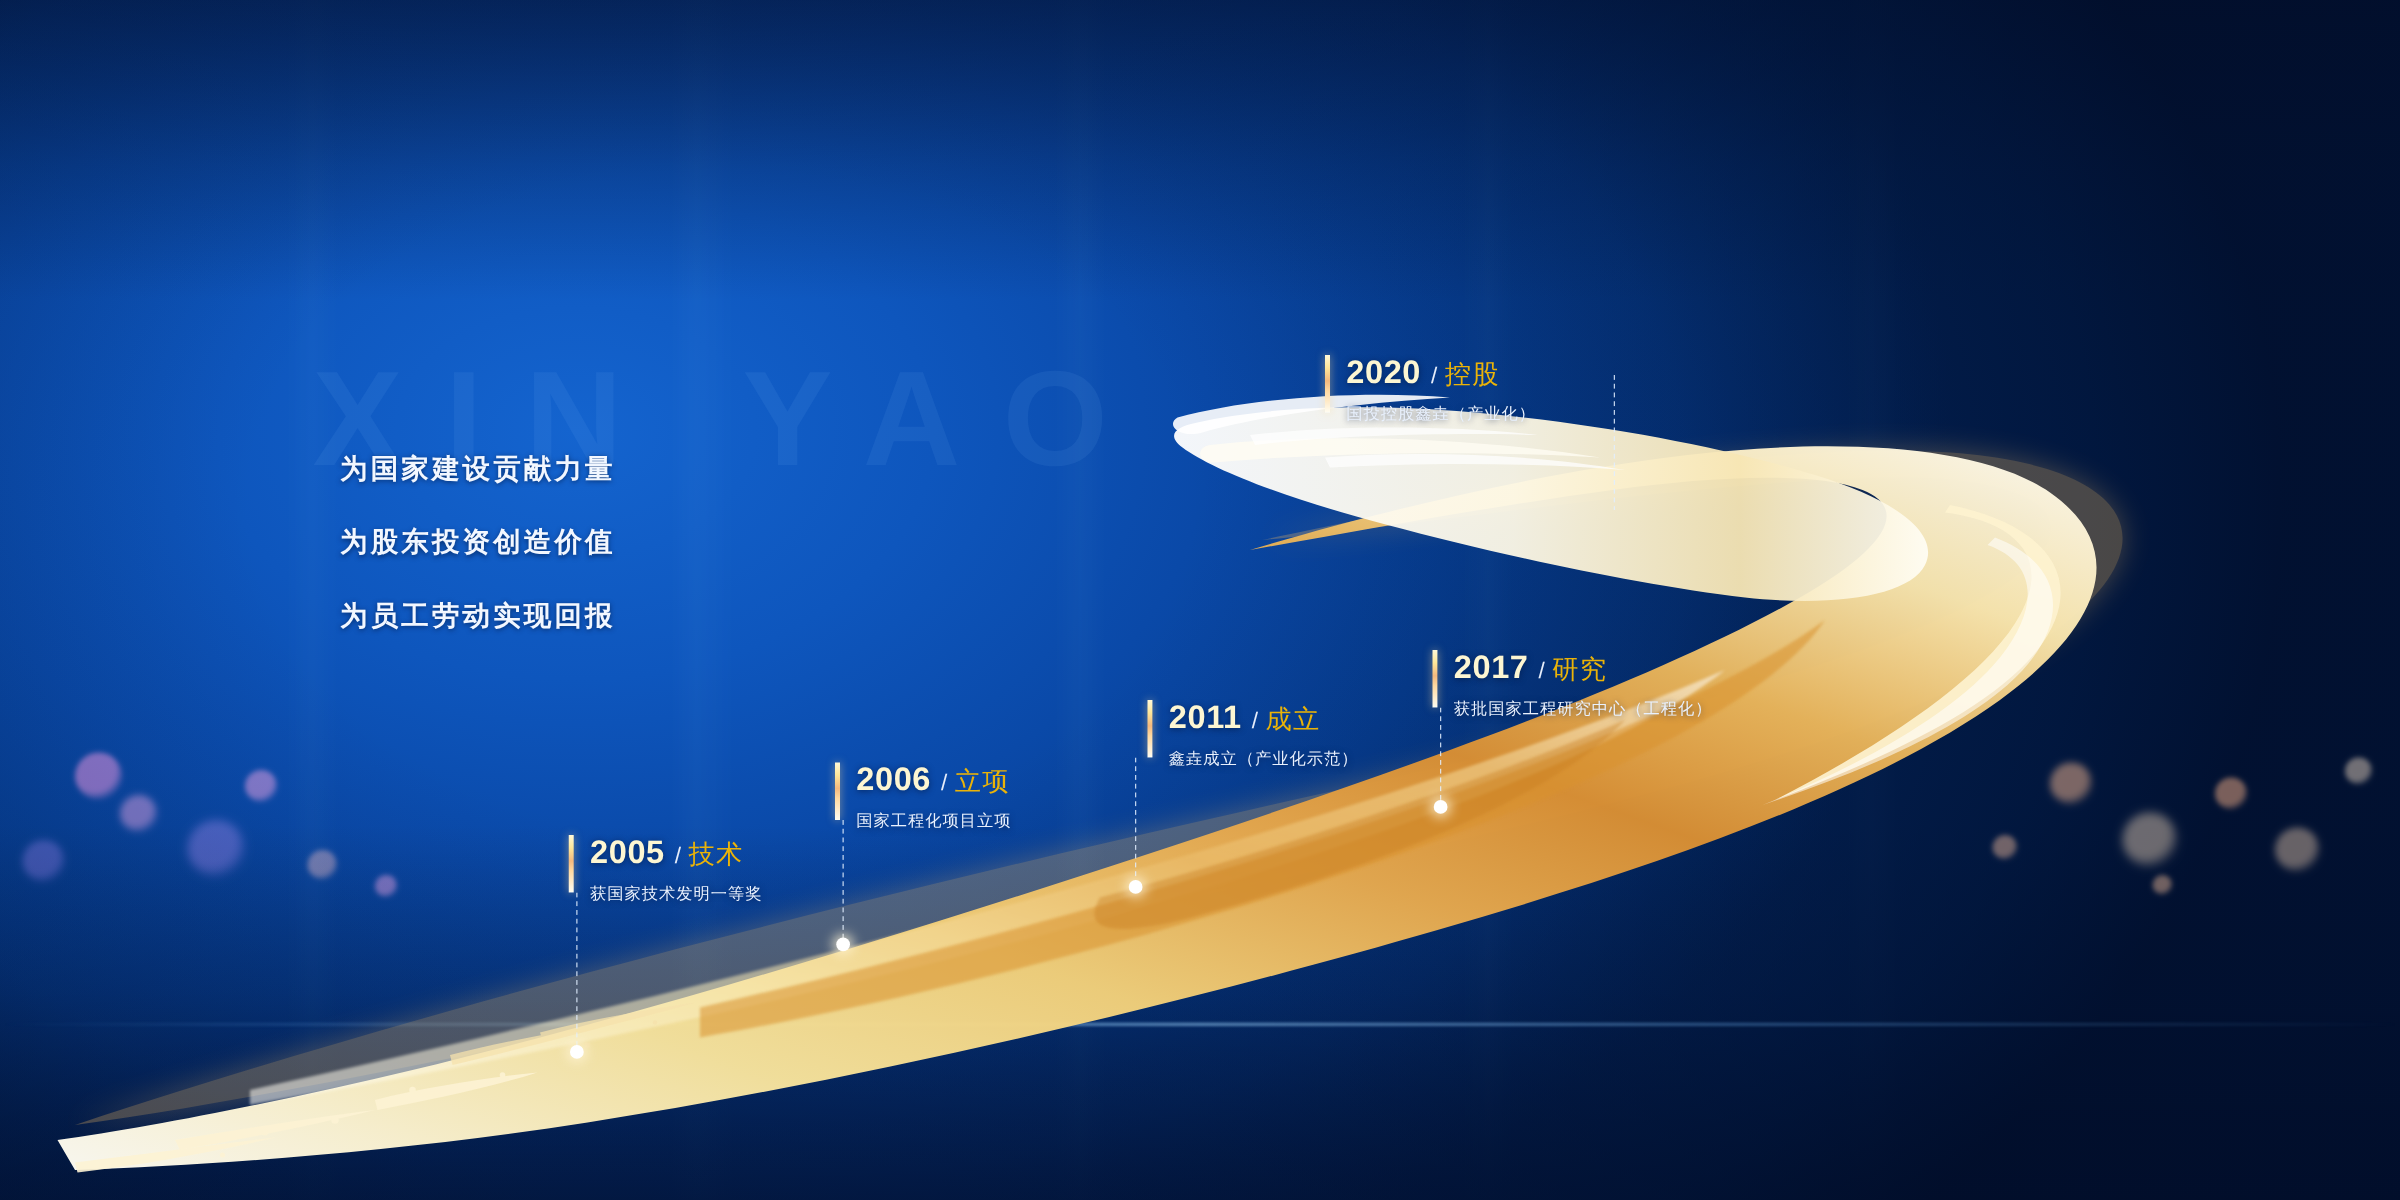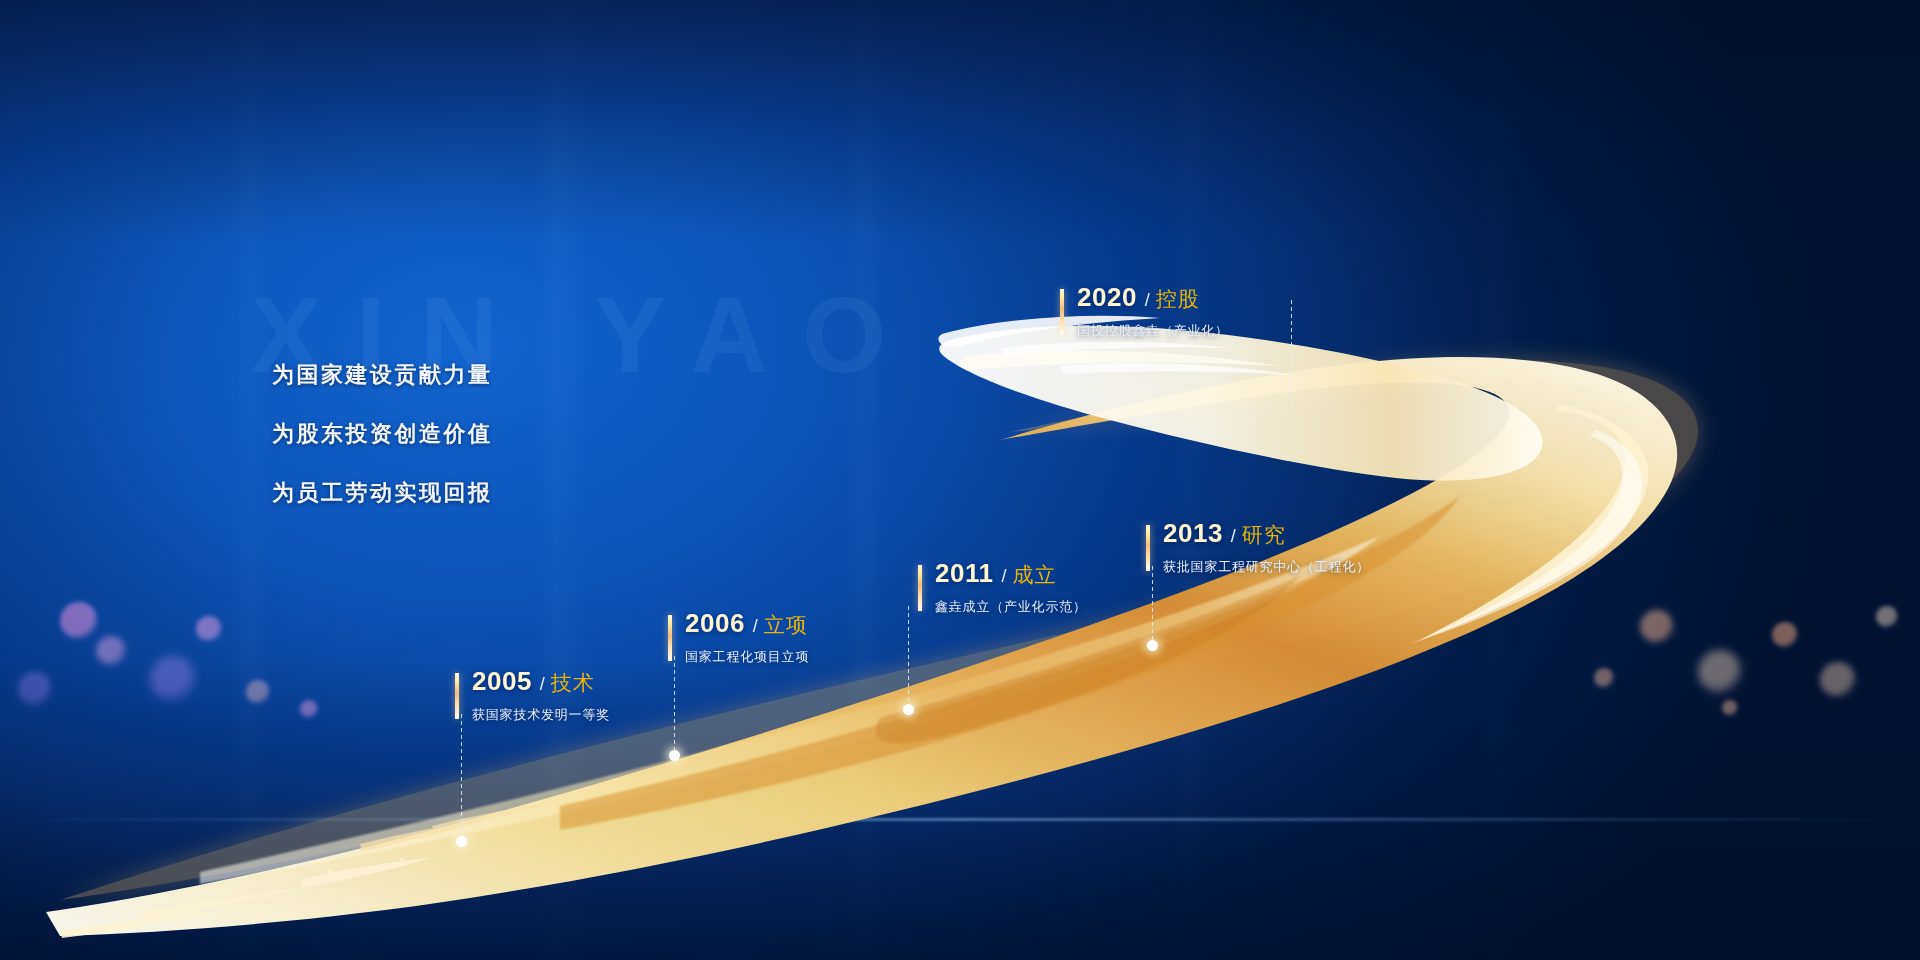--- a/index.html
+++ b/index.html
@@ -74,21 +74,21 @@
   }
 
   
   .brush{ position:absolute; left:0; top:0; width:1920px; height:960px; pointer-events:none; }
 
   
   .bokeh{ position:absolute; border-radius:50%; mix-blend-mode:screen; }
 
   
   .ms{ position:absolute; }
-  .ms-head{ display:flex; align-items:center; }
+  .ms-head{ display:flex; align-items:flex-start; }
   .ms-bar{
     width:4px; height:46px; margin-right:13px; margin-top:2px; flex:0 0 auto;
     background:linear-gradient(180deg,#fff8d8 0%,#ffe79a 22%,#f4b97e 45%,#ffd9a0 62%,#fffdf2 100%);
     box-shadow:0 0 7px rgba(255,220,150,.55);
   }
   .ms-txt{ white-space:nowrap; }
   .ms-row1{ display:flex; align-items:baseline; }
   .ms-year{
     font-size:26px; font-weight:700; color:#fdf6d2; letter-spacing:.5px;
     font-family:"Liberation Sans","DejaVu Sans",sans-serif;
@@ -306,21 +306,21 @@
     </div>
   </div>
   <div class="leader" style="left:908px; top:606px; height:102px;"></div>
   <div class="dot" style="left:903px; top:704px;"></div>
 
   <div class="ms" style="left:1146px; top:518px;">
     <div class="ms-head">
       <div class="ms-bar"></div>
       <div class="ms-txt">
         <div class="ms-row1">
-          <span class="ms-year">2013</span>
+          <span class="ms-year">2017</span>
           <span class="ms-slash">/</span>
           <span class="ms-cat">研究</span>
         </div>
         <div class="ms-desc">获批国家工程研究中心（工程化）</div>
       </div>
     </div>
   </div>
   <div class="leader" style="left:1152px; top:566px; height:78px;"></div>
   <div class="dot" style="left:1147px; top:640px;"></div>
 

